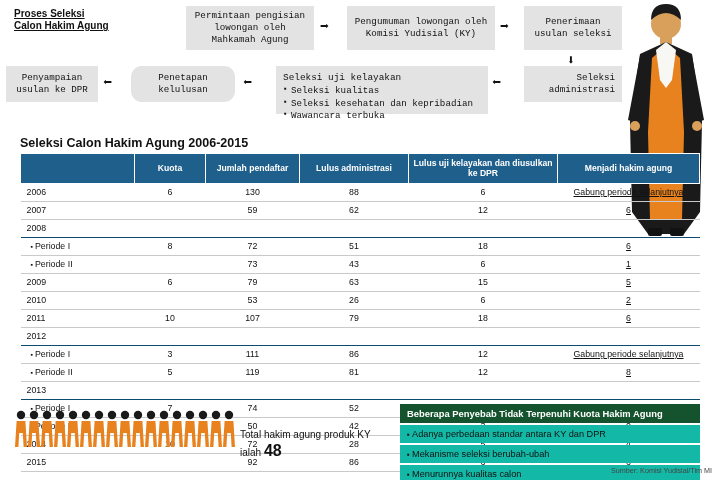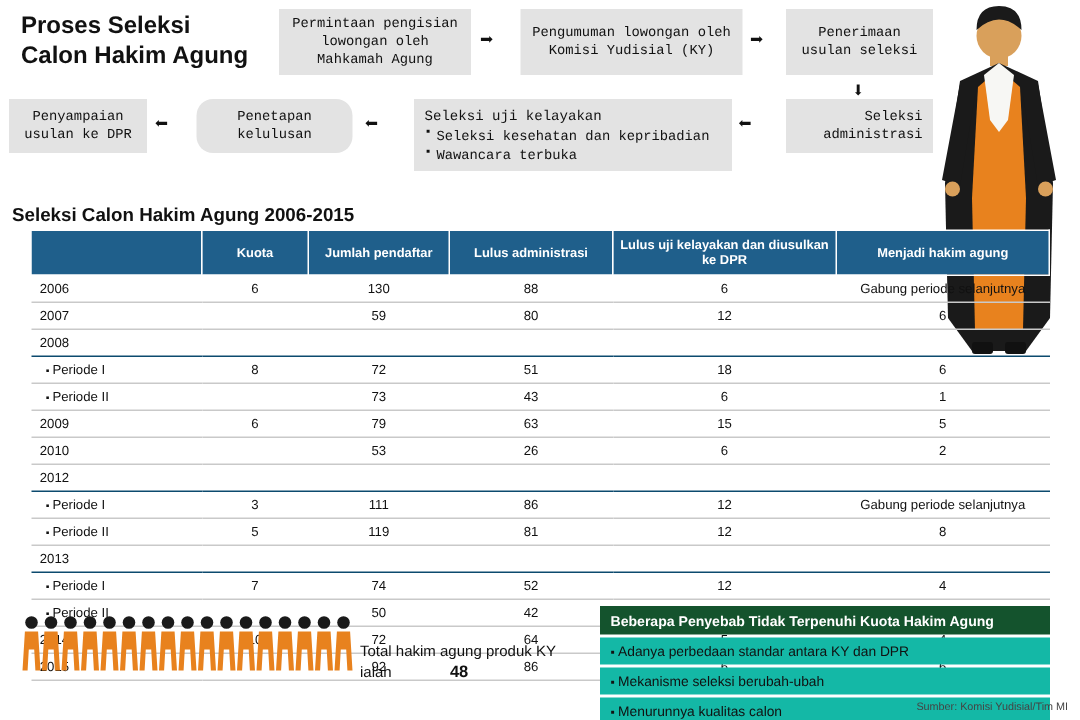--- a/index.html
+++ b/index.html
@@ -7,70 +7,70 @@
     width:720px;height:480px;
     background:#ffffff;
     font-family:"Liberation Sans", sans-serif;
     color:#111;
     position:relative;
     overflow:hidden;
   }
   
   .title{
     position:absolute;left:14px;top:8px;width:170px;
-    font-size:16px;font-weight:bold;line-height:1.22;color:#111;
+    font-size:10px;font-weight:bold;line-height:1.22;color:#111;text-decoration:underline;
   }
   
   .flow{position:absolute;left:0;top:0;width:720px;height:125px;font-family:Liberation Mono, monospace;}
   .box{
     position:absolute;background:#e3e3e3;
     font-size:9.2px;line-height:1.32;color:#111;
     padding:6px 7px;box-sizing:border-box;
     display:flex;align-items:center;justify-content:center;
     text-align:center;
   }
   .box.left{text-align:left;justify-content:flex-start;align-items:flex-start;}
   .arrow{position:absolute;color:#111;font-size:15px;line-height:1;font-weight:bold;}
   .bullets{margin:0;padding:0;list-style:none;}
   .bullets li{position:relative;padding-left:8px;}
   .bullets li:before{content:"▪";position:absolute;left:0;top:-1px;font-size:8px;}
   
   .judge{position:absolute;right:6px;top:2px;width:96px;height:236px;}
   
   .tbl-title{
-    position:absolute;left:8px;top:136px;
+    position:absolute;left:20px;top:136px;
     font-size:12.5px;font-weight:bold;color:#111;
   }
   table.data{
     position:absolute;left:20px;top:153px;width:680px;
     border-collapse:collapse;font-size:8.8px;color:#111;
   }
   table.data thead th{
     background:#1f5f8b;color:#fff;font-weight:bold;
     font-size:8.6px;line-height:1.2;
     padding:4px 4px;border:1px solid #fff;vertical-align:middle;
   }
   table.data thead th.blank{background:#1f5f8b;}
   table.data td{
     border-bottom:1px solid #c9c9c9;
     padding:2px 4px;height:13px;
     text-align:center;
   }
   table.data td.lbl{text-align:left;padding-left:6px;}
   table.data td.lbl.sub{padding-left:10px;}
-  table.data td.note{text-align:center;}
+  table.data td.note{text-align:center;text-decoration:underline;}
   table.data tr.grp td{border-bottom:1px solid #0c4a6e;}
   .sqb:before{content:"▪ ";font-size:7px;}
   
   .people{position:absolute;left:14px;top:408px;width:225px;height:42px;}
   .total{
     position:absolute;left:240px;top:428px;width:150px;
     font-size:10px;line-height:1.3;color:#111;
   }
-  .total b{font-size:11px;margin-left:36px;}
+  .total b{font-size:16px;}
   
   .causes{position:absolute;left:400px;top:404px;width:300px;}
   .causes-head{
     background:#14532d;color:#fff;font-size:9.4px;font-weight:bold;
     padding:4px 7px;
   }
   .cause-item{
     background:#14b8a6;color:#111;font-size:9.2px;
     padding:4px 7px;margin-top:2px;
   }
@@ -110,20 +110,21 @@
 
   <div class="box" style="left:524px;top:66px;width:98px;height:36px;text-align:right;">
     <span>Seleksi administrasi</span>
   </div>
 
   <div class="arrow" style="left:492px;top:76px;">⬅</div>
 
   <div class="box left" style="left:276px;top:66px;width:212px;height:48px;flex-direction:column;">
     <div style="font-size:9.4px;margin-bottom:1px;">Seleksi uji kelayakan</div>
     <ul class="bullets">
+      <li>Seleksi kualitas</li>
       <li>Seleksi kesehatan dan kepribadian</li>
       <li>Wawancara terbuka</li>
     </ul>
   </div>
 
   <div class="arrow" style="left:243px;top:76px;">⬅</div>
 
   <div class="box" style="left:131px;top:66px;width:104px;height:36px;border-radius:11px;">
     <span>Penetapan kelulusan</span>
   </div>
@@ -177,21 +178,21 @@
       <td>6</td>
       <td>130</td>
       <td>88</td>
       <td>6</td>
       <td class="note">Gabung periode selanjutnya</td>
     </tr>
     <tr>
       <td class="lbl">2007</td>
       <td></td>
       <td>59</td>
-      <td>80</td>
+      <td>62</td>
       <td>12</td>
       <td class="note">6</td>
     </tr>
     <tr class="grp">
       <td class="lbl">2008</td>
       <td></td>
       <td></td>
       <td></td>
       <td></td>
       <td class="note"></td>
@@ -221,20 +222,28 @@
       <td class="note">5</td>
     </tr>
     <tr>
       <td class="lbl">2010</td>
       <td></td>
       <td>53</td>
       <td>26</td>
       <td>6</td>
       <td class="note">2</td>
     </tr>
+    <tr>
+      <td class="lbl">2011</td>
+      <td>10</td>
+      <td>107</td>
+      <td>79</td>
+      <td>18</td>
+      <td class="note">6</td>
+    </tr>
     <tr class="grp">
       <td class="lbl">2012</td>
       <td></td>
       <td></td>
       <td></td>
       <td></td>
       <td class="note"></td>
     </tr>
     <tr>
       <td class="lbl sub sqb">Periode I</td>
@@ -273,21 +282,21 @@
       <td></td>
       <td>50</td>
       <td>42</td>
       <td>3</td>
       <td class="note">0</td>
     </tr>
     <tr>
       <td class="lbl">2014</td>
       <td>10</td>
       <td>72</td>
-      <td>64</td>
+      <td>28</td>
       <td>5</td>
       <td class="note">4</td>
     </tr>
     <tr>
       <td class="lbl">2015</td>
       <td></td>
       <td>92</td>
       <td>86</td>
       <td>6</td>
       <td class="note">6</td>

